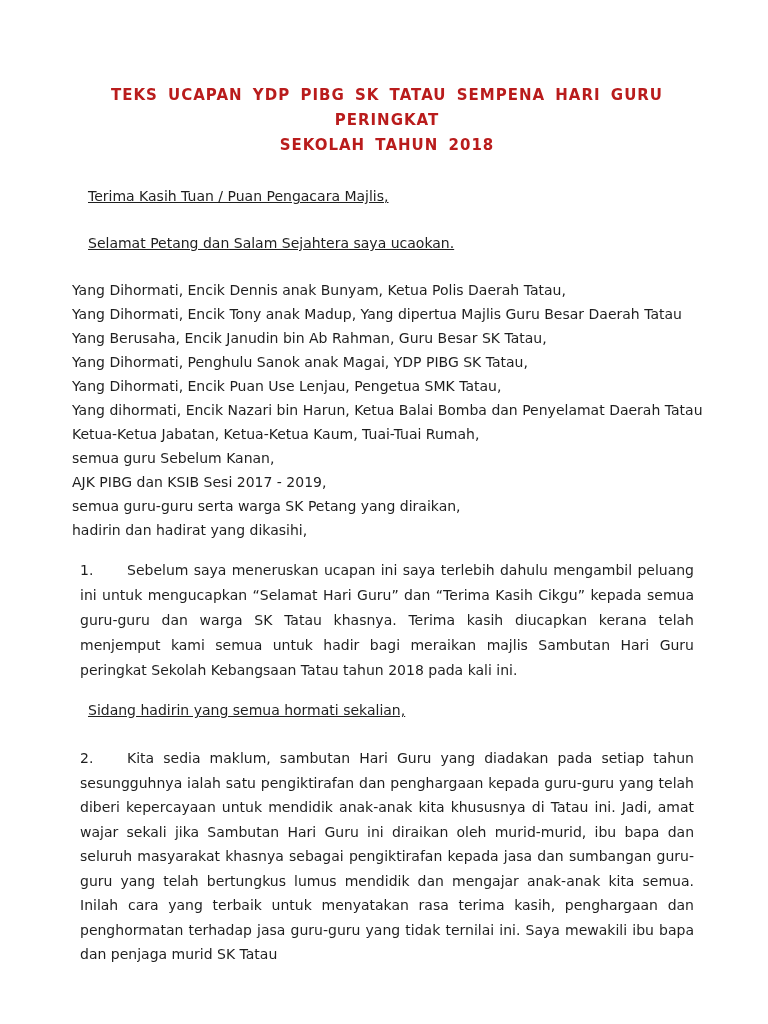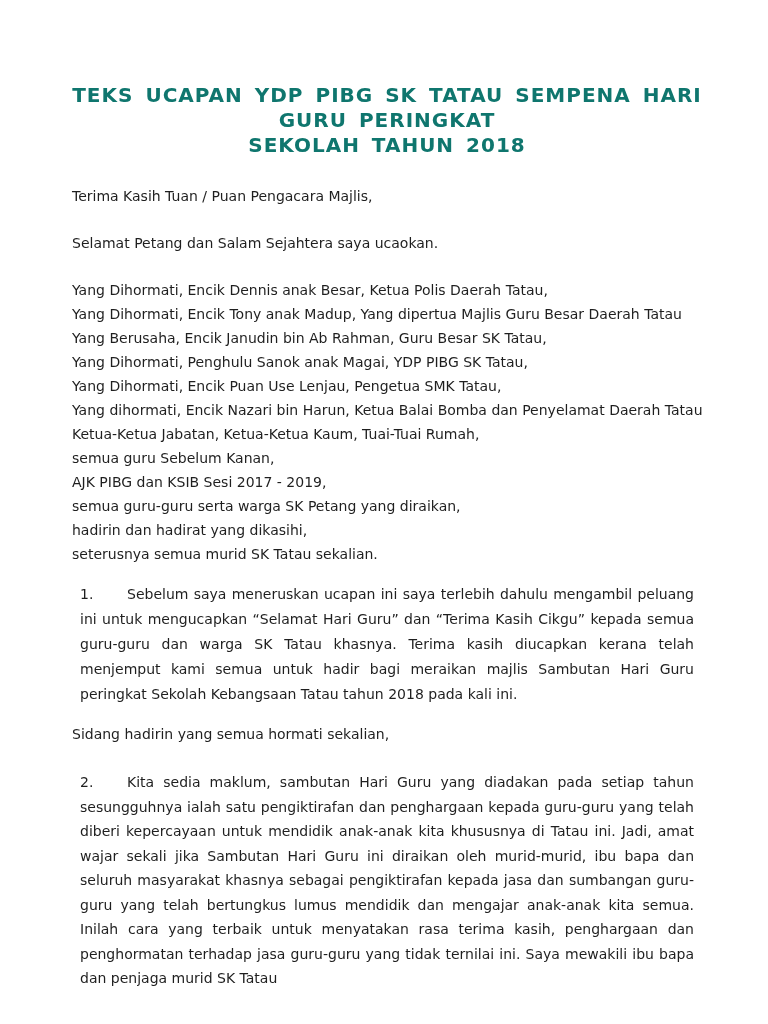--- a/index.html
+++ b/index.html
@@ -15,34 +15,35 @@
     overflow: hidden;
     font-family: "DejaVu Sans", "Liberation Sans", sans-serif;
     color: #1f1f1f;
   }
   .content {
     padding: 83px 66px 0 72px;
   }
   .title {
     margin: 0;
     text-align: center;
-    font-size: 20px;
+    font-size: 15px;
     font-weight: bold;
     line-height: 25px;
     letter-spacing: 1px;
     word-spacing: 4px;
-    color: #0f766e;
+    color: #b91c1c;
   }
   .title .title-line {
     display: block;
   }
   .line {
-    margin: 0;
+    margin: 16px;
     font-size: 14px;
     line-height: 24px;
+    text-decoration: underline;
   }
   .intro-1 { margin-top: 26px; }
   .intro-2 { margin-top: 23px; }
   .salutations {
     margin-top: 23px;
     font-size: 14px;
     line-height: 24px;
   }
   .sal {
     white-space: nowrap;
@@ -76,32 +77,31 @@
 
     <h1 class="title">
       <span class="title-line">TEKS UCAPAN YDP PIBG SK TATAU SEMPENA HARI GURU PERINGKAT</span>
       <span class="title-line">SEKOLAH TAHUN 2018</span>
     </h1>
 
     <p class="line intro-1">Terima Kasih Tuan / Puan Pengacara Majlis,</p>
     <p class="line intro-2">Selamat Petang dan Salam Sejahtera saya ucaokan.</p>
 
     <div class="salutations">
-      <div class="sal">Yang Dihormati, Encik Dennis anak Besar, Ketua Polis Daerah Tatau,</div>
+      <div class="sal">Yang Dihormati, Encik Dennis anak Bunyam, Ketua Polis Daerah Tatau,</div>
       <div class="sal">Yang Dihormati, Encik Tony anak Madup, Yang dipertua Majlis Guru Besar Daerah Tatau</div>
       <div class="sal">Yang Berusaha, Encik Janudin bin Ab Rahman, Guru Besar SK Tatau,</div>
       <div class="sal">Yang Dihormati, Penghulu Sanok anak Magai, YDP PIBG SK Tatau,</div>
       <div class="sal">Yang Dihormati, Encik Puan Use Lenjau, Pengetua SMK Tatau,</div>
       <div class="sal">Yang dihormati, Encik Nazari bin Harun, Ketua Balai Bomba dan Penyelamat Daerah Tatau</div>
       <div class="sal">Ketua-Ketua Jabatan, Ketua-Ketua Kaum, Tuai-Tuai Rumah,</div>
       <div class="sal">semua guru Sebelum Kanan,</div>
       <div class="sal">AJK PIBG dan KSIB Sesi 2017 - 2019,</div>
       <div class="sal">semua guru-guru serta warga SK Petang yang diraikan,</div>
       <div class="sal">hadirin dan hadirat yang dikasihi,</div>
-      <div class="sal">seterusnya semua murid SK Tatau sekalian.</div>
     </div>
 
     <p class="para para-1"><span class="pnum">1.</span><span>Sebelum saya meneruskan ucapan ini saya terlebih dahulu mengambil peluang ini untuk mengucapkan “Selamat Hari Guru” dan “Terima Kasih Cikgu” kepada semua guru-guru dan warga SK Tatau khasnya. Terima kasih diucapkan kerana telah menjemput kami semua untuk hadir bagi meraikan majlis Sambutan Hari Guru peringkat Sekolah Kebangsaan Tatau tahun 2018 pada kali ini.</span></p>
 
     <p class="line interlude">Sidang hadirin yang semua hormati sekalian,</p>
 
     <p class="para para-2"><span class="pnum">2.</span><span>Kita sedia maklum, sambutan Hari Guru yang diadakan pada setiap tahun sesungguhnya ialah satu pengiktirafan dan penghargaan kepada guru-guru yang telah diberi kepercayaan untuk mendidik anak-anak kita khususnya di Tatau ini. Jadi, amat wajar sekali jika Sambutan Hari Guru ini diraikan oleh murid-murid, ibu bapa dan seluruh masyarakat khasnya sebagai pengiktirafan kepada jasa dan sumbangan guru-guru yang telah bertungkus lumus mendidik dan mengajar anak-anak kita semua. Inilah cara yang terbaik untuk menyatakan rasa terima kasih, penghargaan dan penghormatan terhadap jasa guru-guru yang tidak ternilai ini. Saya mewakili ibu bapa dan penjaga murid SK Tatau</span></p>
 
   </div>
 </div>

